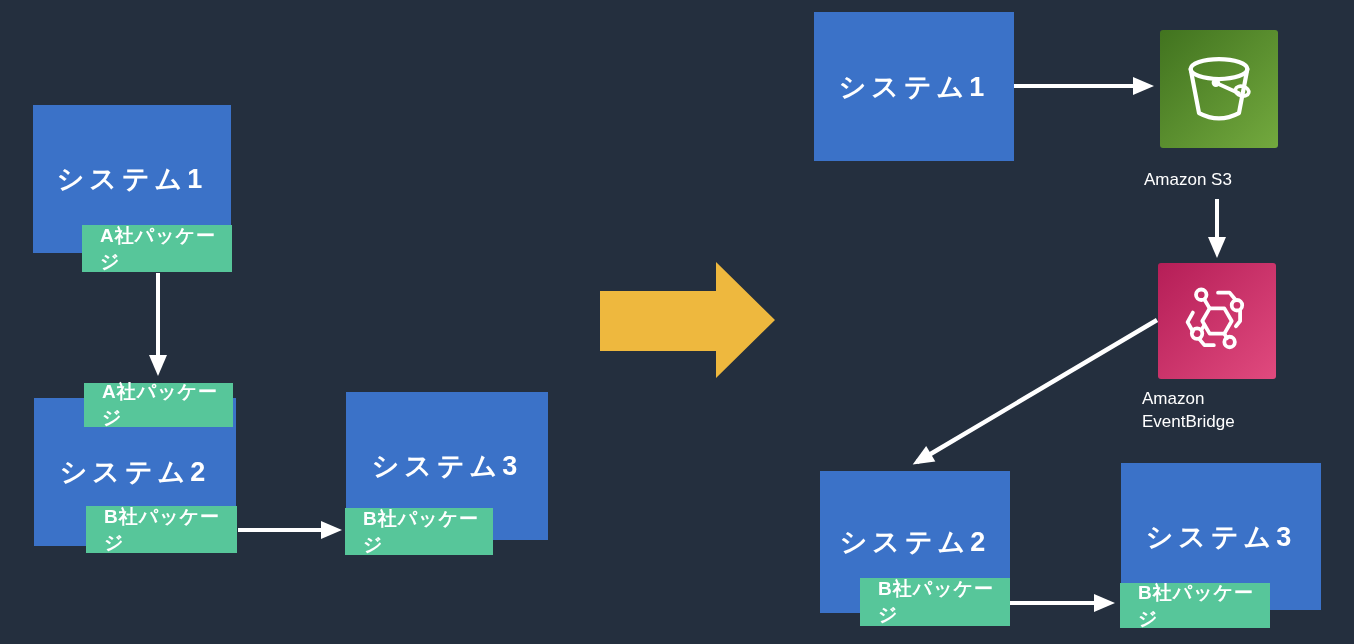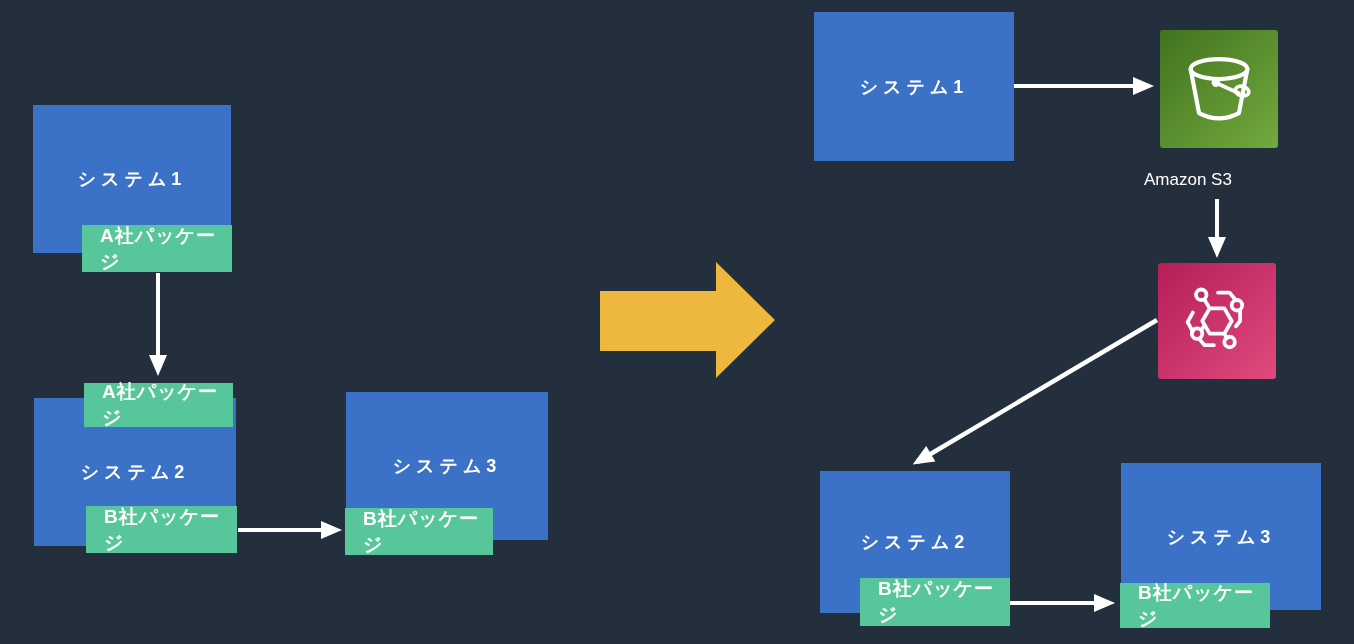--- a/index.html
+++ b/index.html
@@ -10,21 +10,21 @@
   .canvas{
     position:relative;
     width:1354px;height:644px;
     background:var(--background,#242f3e);
     overflow:hidden;
   }
   .sysbox{
     position:absolute;
     background:var(--box_blue,#3b72c8);
     display:flex;align-items:center;justify-content:center;
-    color:#fff;font-weight:bold;font-size:18px;letter-spacing:5px;
+    color:#fff;font-weight:bold;font-size:27px;letter-spacing:5px;
   }
   .pkg{
     position:absolute;
     background:var(--label_green,#57c69a);
     display:flex;align-items:center;
     padding-left:18px;box-sizing:border-box;
     color:#fff;font-weight:bold;font-size:19px;letter-spacing:1px;
     z-index:3;
     justify-content:flex-end;
   }
@@ -95,20 +95,24 @@
       <circle cx="59" cy="25" r="5"></circle>
       <path d="M62 30 L62 40 L58 45"></path>
       <path d="M17 32 L12 41 L17 50"></path>
       <circle cx="21" cy="52" r="5"></circle>
       <path d="M25 48.5 L28 44"></path>
       <path d="M23 57 L28 63 L37 63"></path>
       <circle cx="52" cy="60" r="5"></circle>
       <path d="M47 52 L49.5 56.5"></path>
     </svg>
   </div>
+  <div class="awslabel" style="left:1142px;top:387px;width:150px;">
+    <div>Amazon</div>
+    <div>EventBridge</div>
+  </div>
 
   <div class="sysbox z1" style="left:820px;top:471px;width:190px;height:142px;">
     <span>システム2</span>
   </div>
   <div class="pkg" style="left:860px;top:578px;width:150px;height:48px;">
     <span>B社パッケージ</span>
   </div>
 
   <div class="sysbox z1" style="left:1121px;top:463px;width:200px;height:147px;">
     <span>システム3</span>

